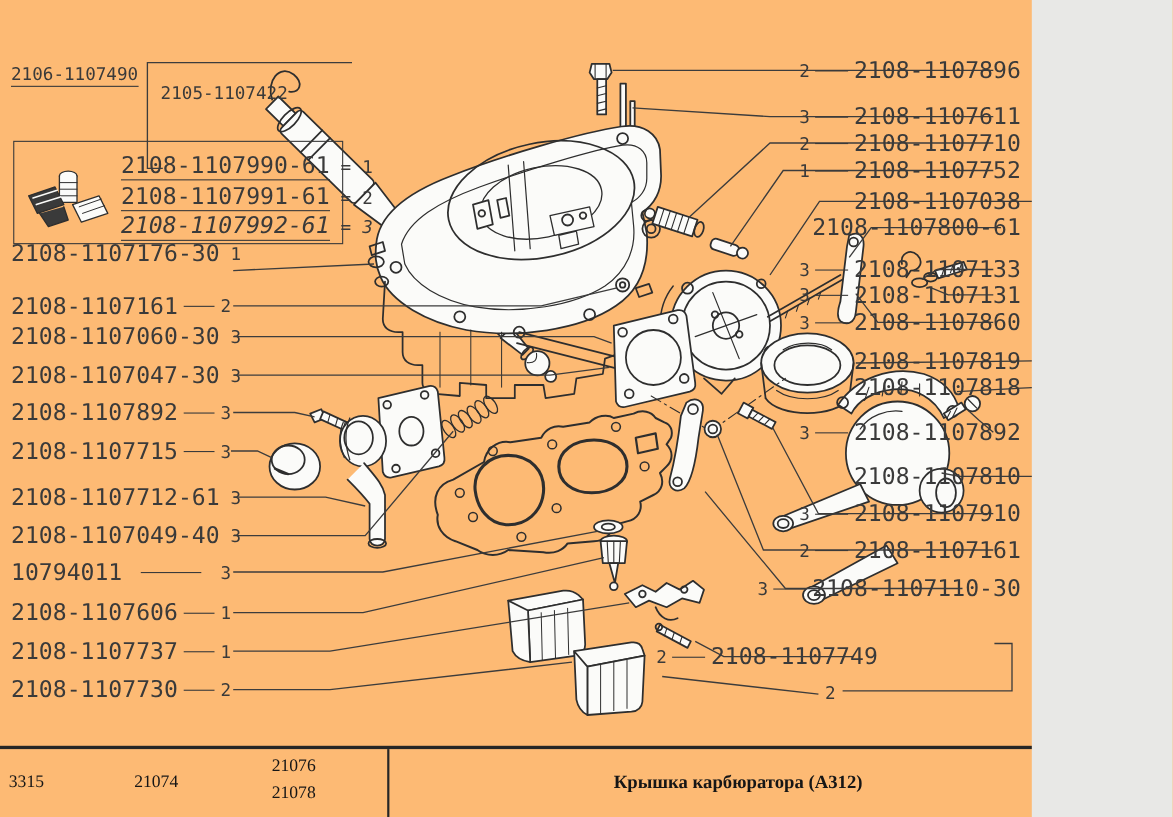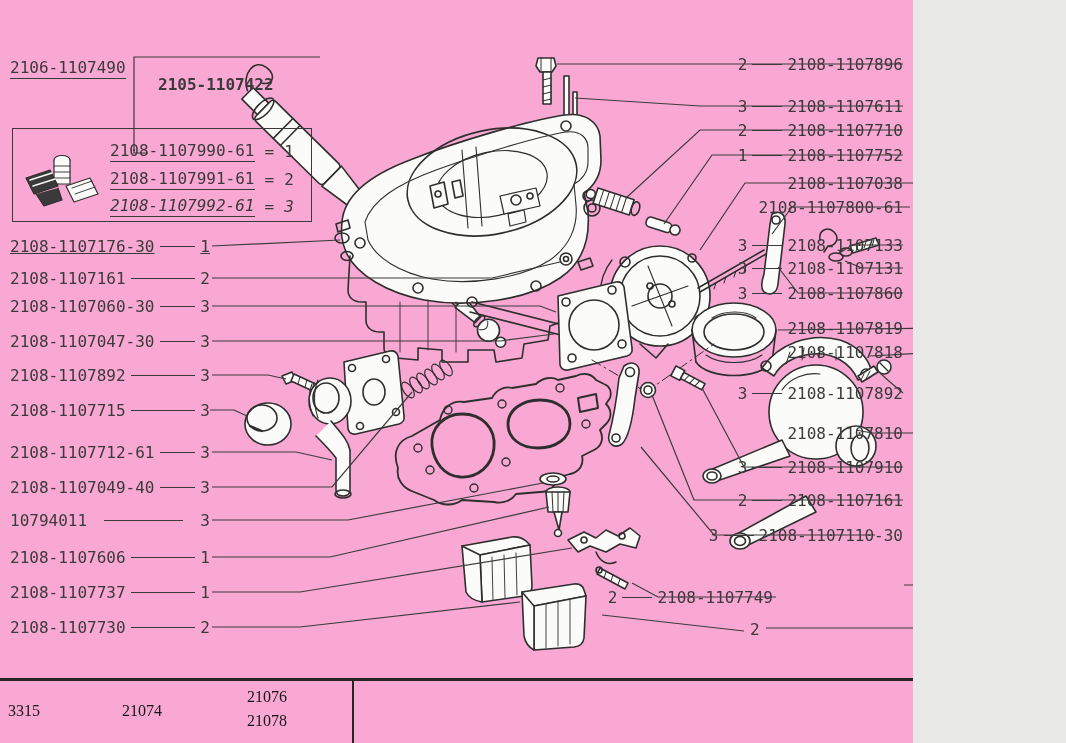--- a/index.html
+++ b/index.html
@@ -1,20 +1,20 @@
 <!DOCTYPE html>
 <html><head>
 <meta charset="utf-8">
 <style>
   html,body{margin:0;padding:0;}
   body{background:#e8e8e6;}
-  #page{position:relative;width:913px;height:743px;background:#f9a8d4;overflow:hidden;
-        font-family:"DejaVu Sans Mono", monospace;color:#3a3a3a;}
+  #page{position:relative;width:913px;height:743px;background:#fdba74;overflow:hidden;
+        font-family:"DejaVu Sans Mono", monospace;color:#3a3a3a;padding-left:25px;}
   #art{position:absolute;left:0;top:0;width:1066px;height:743px;}
-  .pn{font-size:16px;letter-spacing:0px;white-space:nowrap;}
+  .pn{font-size:21px;letter-spacing:0px;white-space:nowrap;}
   .qty{font-size:16px;}
   .lrow{position:absolute;left:10px;width:200px;display:flex;align-items:center;height:20px;}
   .lrow .lead{flex:1;border-top:1.6px solid #3a3a3a;margin:0 5px;height:0;}
   .rrow{position:absolute;right:10px;display:flex;align-items:center;height:20px;white-space:nowrap;}
   .rrow .lead{width:30px;border-top:1.6px solid #3a3a3a;margin:0 5px;height:0;}
   .ul{border-bottom:1.6px solid #3a3a3a;padding-bottom:1px;}
   .legend-box{position:absolute;left:12px;top:128px;width:298px;height:92px;border:1.7px solid #3a3a3a;}
   .legrow{position:absolute;left:110px;display:flex;align-items:center;gap:10px;height:20px;}
   .toplabel{position:absolute;font-size:16px;white-space:nowrap;}
   .tbl-topline{position:absolute;left:0;top:678px;width:1066px;height:3px;background:#262626;}
@@ -313,40 +313,40 @@
       <path d="M903,467 L744,467 L702,388"></path>
       <path d="M903,500 L694,500 L652,395"></path>
       <path d="M875,535 L714,535 L641,447"></path>
       <path d="M776,597 L658,597 L632,583"></path>
       <path d="M602,615 L744,631"></path>
       <path d="M766,628 L920,628 L920,585 L904,585"></path>
     </g>
   </svg>
 
   <div class="toplabel ul" style="left:10px;top:58px;">2106-1107490</div>
-  <div class="toplabel" style="left:158px;top:75px;font-weight:bold;">2105-1107422</div>
+  <div class="toplabel" style="left:146px;top:75px;">2105-1107422</div>
 
   <div class="legend-box"></div>
   <div class="legrow" style="top:141px;">
     <span class="pn ul">2108-1107990-61</span>
     <span class="qty">=</span>
     <span class="qty">1</span>
   </div>
   <div class="legrow" style="top:169px;">
     <span class="pn ul">2108-1107991-61</span>
     <span class="qty">=</span>
     <span class="qty">2</span>
   </div>
   <div class="legrow" style="top:196px;font-style:italic;">
     <span class="pn ul">2108-1107992-61</span>
     <span class="qty">=</span>
     <span class="qty">3</span>
   </div>
 
-  <div class="lrow" style="top:236px;text-decoration:underline;">
+  <div class="lrow" style="top:220px;">
     <span class="pn">2108-1107176-30</span>
     <span class="lead"></span>
     <span class="qty">1</span>
   </div>
   <div class="lrow" style="top:268px;">
     <span class="pn">2108-1107161</span>
     <span class="lead"></span>
     <span class="qty">2</span>
   </div>
   <div class="lrow" style="top:296px;">
@@ -478,14 +478,15 @@
   <div class="lone-qty" style="left:750px;top:620px;">2</div>
   <div class="toplabel ul" style="left:938px;top:588px;">2108-1107740</div>
 
   <div class="tbl-topline"></div>
   <div class="tbl-v" style="left:352px;"></div>
   <div class="tbl-v" style="left:990px;"></div>
   <div class="cell" style="left:8px;top:702px;">3315</div>
   <div class="cell" style="left:122px;top:702px;">21074</div>
   <div class="cell" style="left:247px;top:688px;">21076</div>
   <div class="cell" style="left:247px;top:712px;">21078</div>
+  <div class="cell title-cell">Крышка карбюратора (А312)</div>
   <div class="cell code-cell">А322</div>
 </div>
 
 </body></html>

